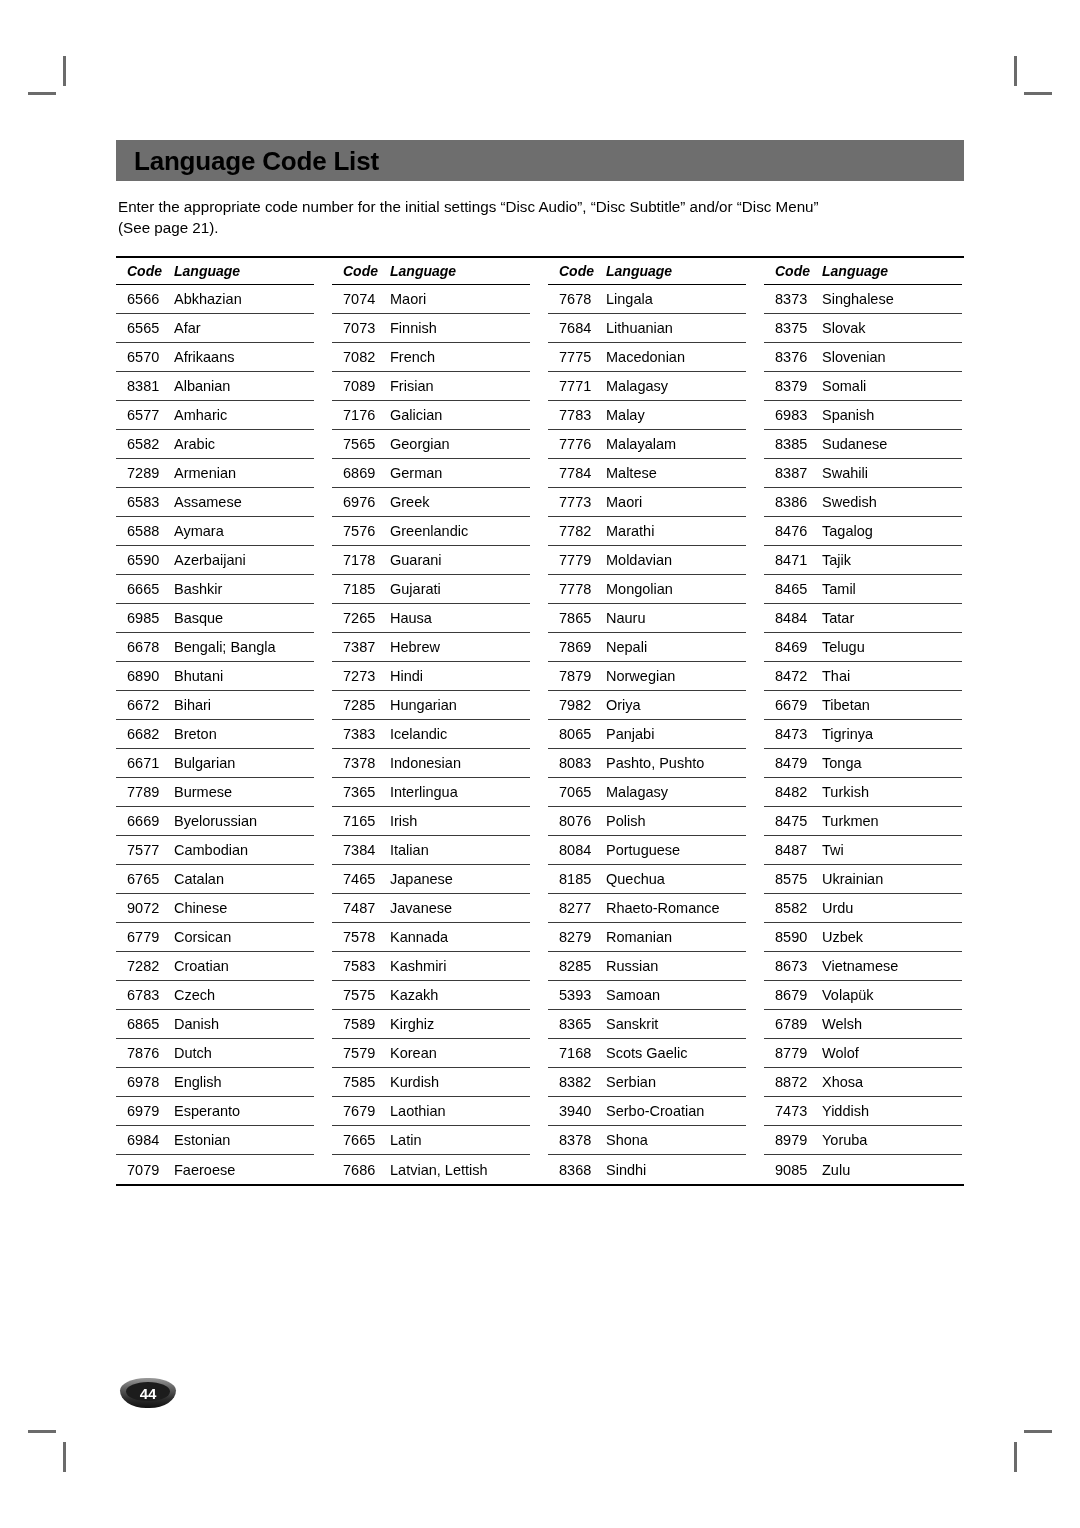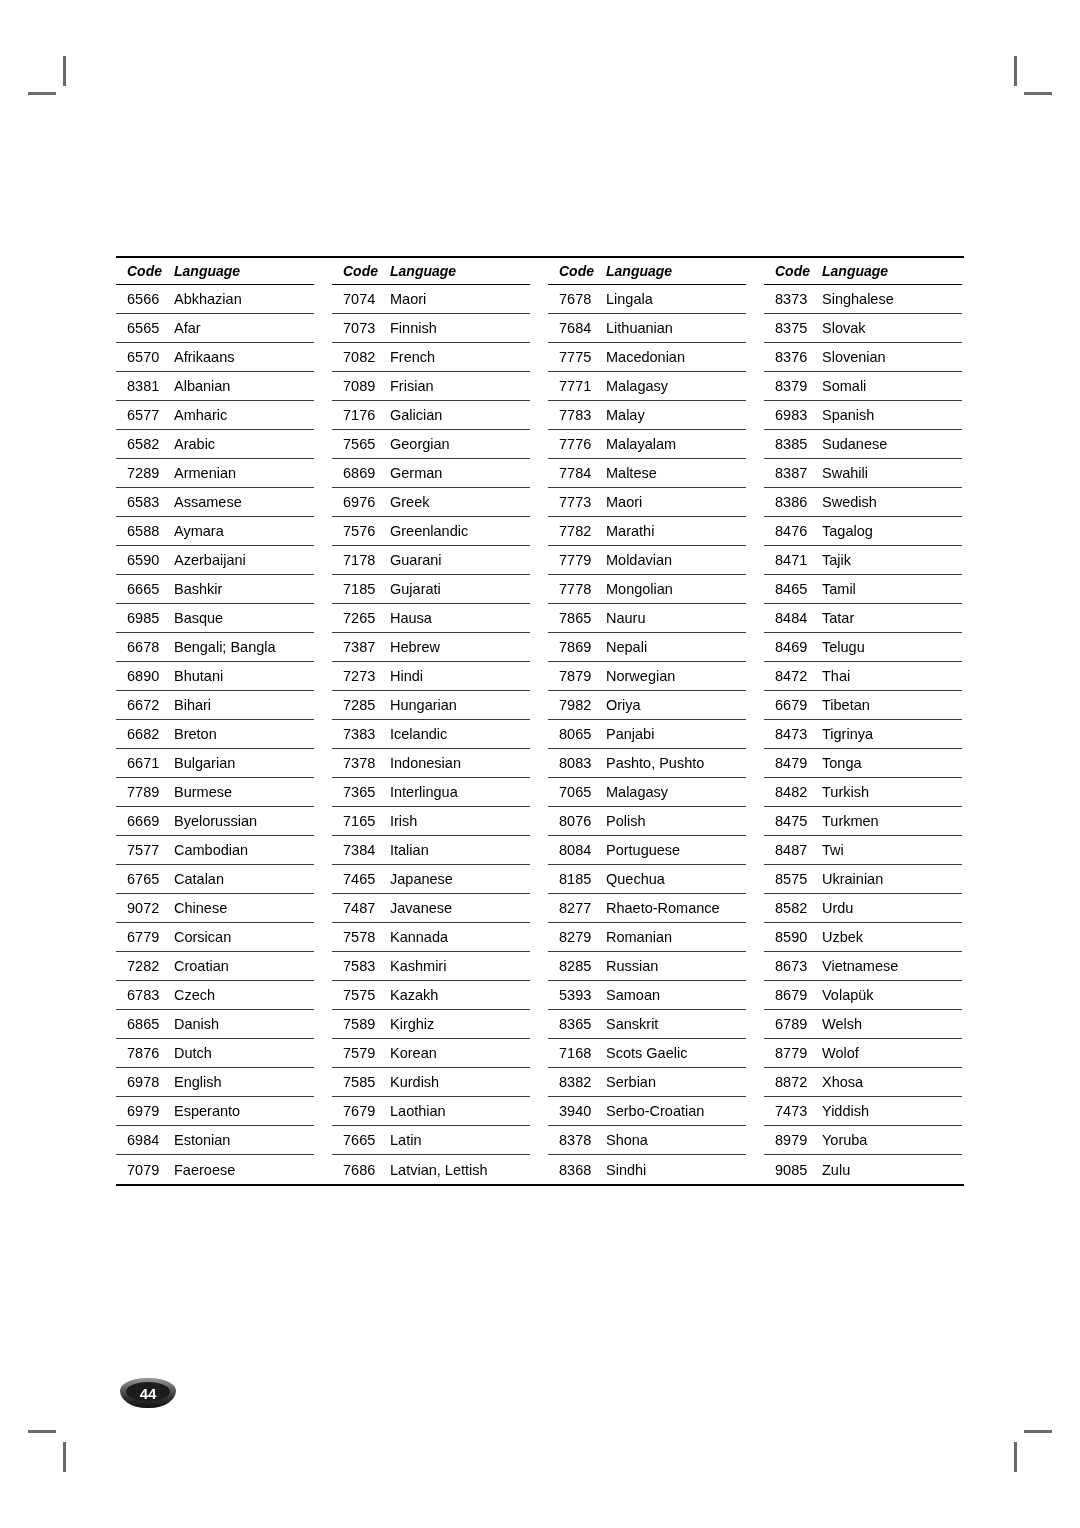--- a/index.html
+++ b/index.html
@@ -169,21 +169,28 @@
 <div class="crop h crop-tl-h"></div>
 <div class="crop v crop-tr-v"></div>
 <div class="crop h crop-tr-h"></div>
 <div class="crop v crop-bl-v"></div>
 <div class="crop h crop-bl-h"></div>
 <div class="crop v crop-br-v"></div>
 <div class="crop h crop-br-h"></div>
 
 <div class="page">
 
-
+  <div class="title-bar">
+    <span class="title-text">Language Code List</span>
+  </div>
+
+  <div class="intro">
+    <span class="line">Enter the appropriate code number for the initial settings “Disc Audio”, “Disc Subtitle” and/or “Disc Menu”</span>
+    <span class="line">(See page 21).</span>
+  </div>
 
   <div class="table-block">
     <div class="rule-full"></div>
     <div class="cols">
       <div class="col">
           <div class="hdr-row">
             <div class="c-code">Code</div>
             <div class="c-lang">Language</div>
           </div>
           <div class="data-row">

